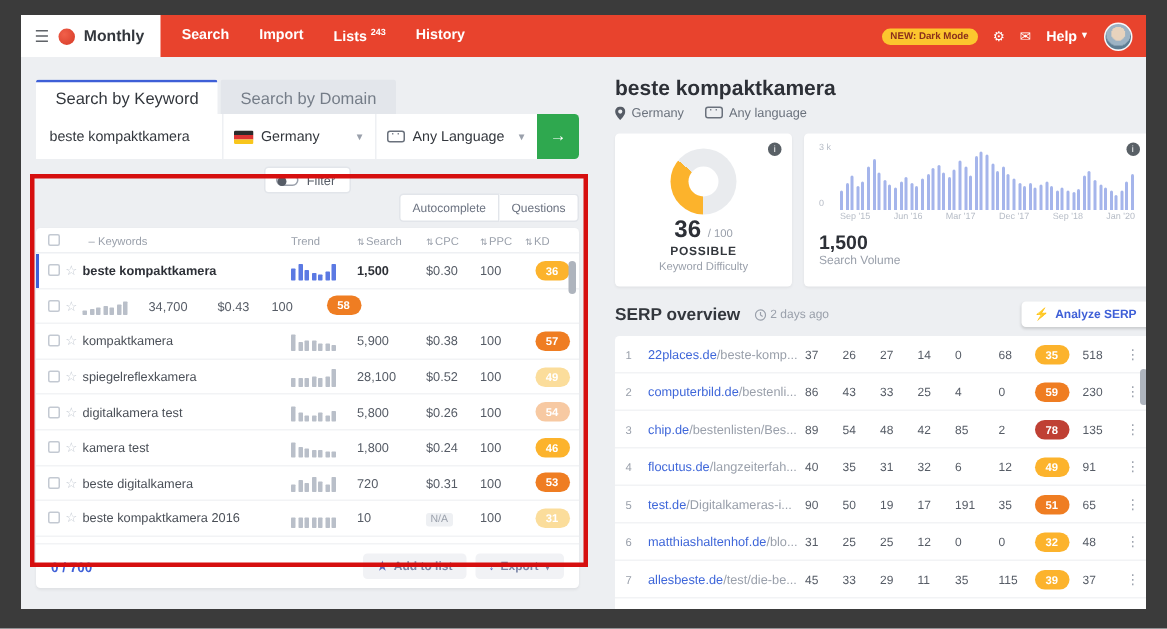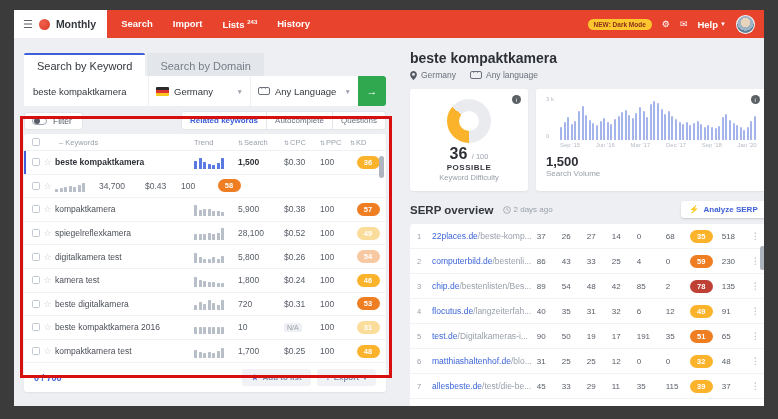--- a/index.html
+++ b/index.html
@@ -37,21 +37,21 @@
   .sel { display:flex; align-items:center; gap:5px; padding:0 7px; border-left:1px solid #eef0f3; height:100%; cursor:pointer; }
   .sel-loc { width:102px; } .sel-lang { width:108px; }
   .flag-de { width:13px; height:9px; display:flex; flex-direction:column; border-radius:1px; overflow:hidden; }
   .flag-de i { flex:1; } .flag-de i:nth-child(1){background:#2b2b2b;} .flag-de i:nth-child(2){background:#dd3333;} .flag-de i:nth-child(3){background:#f8c61c;}
   .lang-ico { width:12px; height:8px; border:1px solid #6a717c; border-radius:2px; position:relative; }
   .lang-ico::after { content:"··"; position:absolute; top:-4px; left:1.5px; font-size:8px; color:#6a717c; letter-spacing:1px; }
   .sel-label { font-size:9.5px; color:#33373d; flex:1; white-space:nowrap; overflow:hidden; }
   .sel-chev { font-size:6.5px; color:#9aa0ab; }
   .go-btn { width:28px; height:30px; background:#2fa84f; border:none; border-radius:0 3px 3px 0; color:#fff; font-size:11px; cursor:pointer; display:flex; align-items:center; justify-content:center; }
 
-  .filter-row { display:flex; align-items:center; margin:5px 0 4px; }
+  .filter-row { display:flex; align-items:center; margin:5px 0 4px;flex-direction:column; }
   .filter-chip { background:#fff; border:1px solid #e2e5ea; border-radius:3px; display:inline-flex; align-items:center; gap:6px; padding:3px 10px 3px 7px; cursor:pointer; }
   .toggle { width:15px; height:8px; border-radius:5px; background:#fff; border:1px solid #9aa0ab; position:relative; }
   .toggle i { position:absolute; left:0.5px; top:0.5px; width:6px; height:6px; border-radius:50%; background:#565c66; }
   .filter-label { font-size:8.5px; color:#565c66; }
   .result-tabs { margin-left:auto; display:flex; }
   .r-tab { background:#fff; border:1px solid #e2e5ea; font-size:8px; padding:4px 8px; color:#6b7280; cursor:pointer; }
   .r-tab:first-child { border-radius:3px 0 0 3px; } .r-tab:last-child { border-radius:0 3px 3px 0; }
   .r-tab + .r-tab { border-left:none; }
   .r-tab.active { color:#3e5fd7; font-weight:bold; }
 
@@ -194,21 +194,20 @@
         <button class="go-btn">→</button>
       </div>
       <div class="filter-row">
         <span class="filter-chip">
           <span class="toggle">
               <i></i>
             </span>
           <span class="filter-label">Filter</span>
         </span>
         <span class="result-tabs">
-          <span class="r-tab active">Related keywords</span>
           <span class="r-tab">Autocomplete</span>
           <span class="r-tab">Questions</span>
         </span>
       </div>
 
       <div class="table-card">
         <div class="kt-header">
           <span class="hd-cb">
               <i></i>
             </span>

